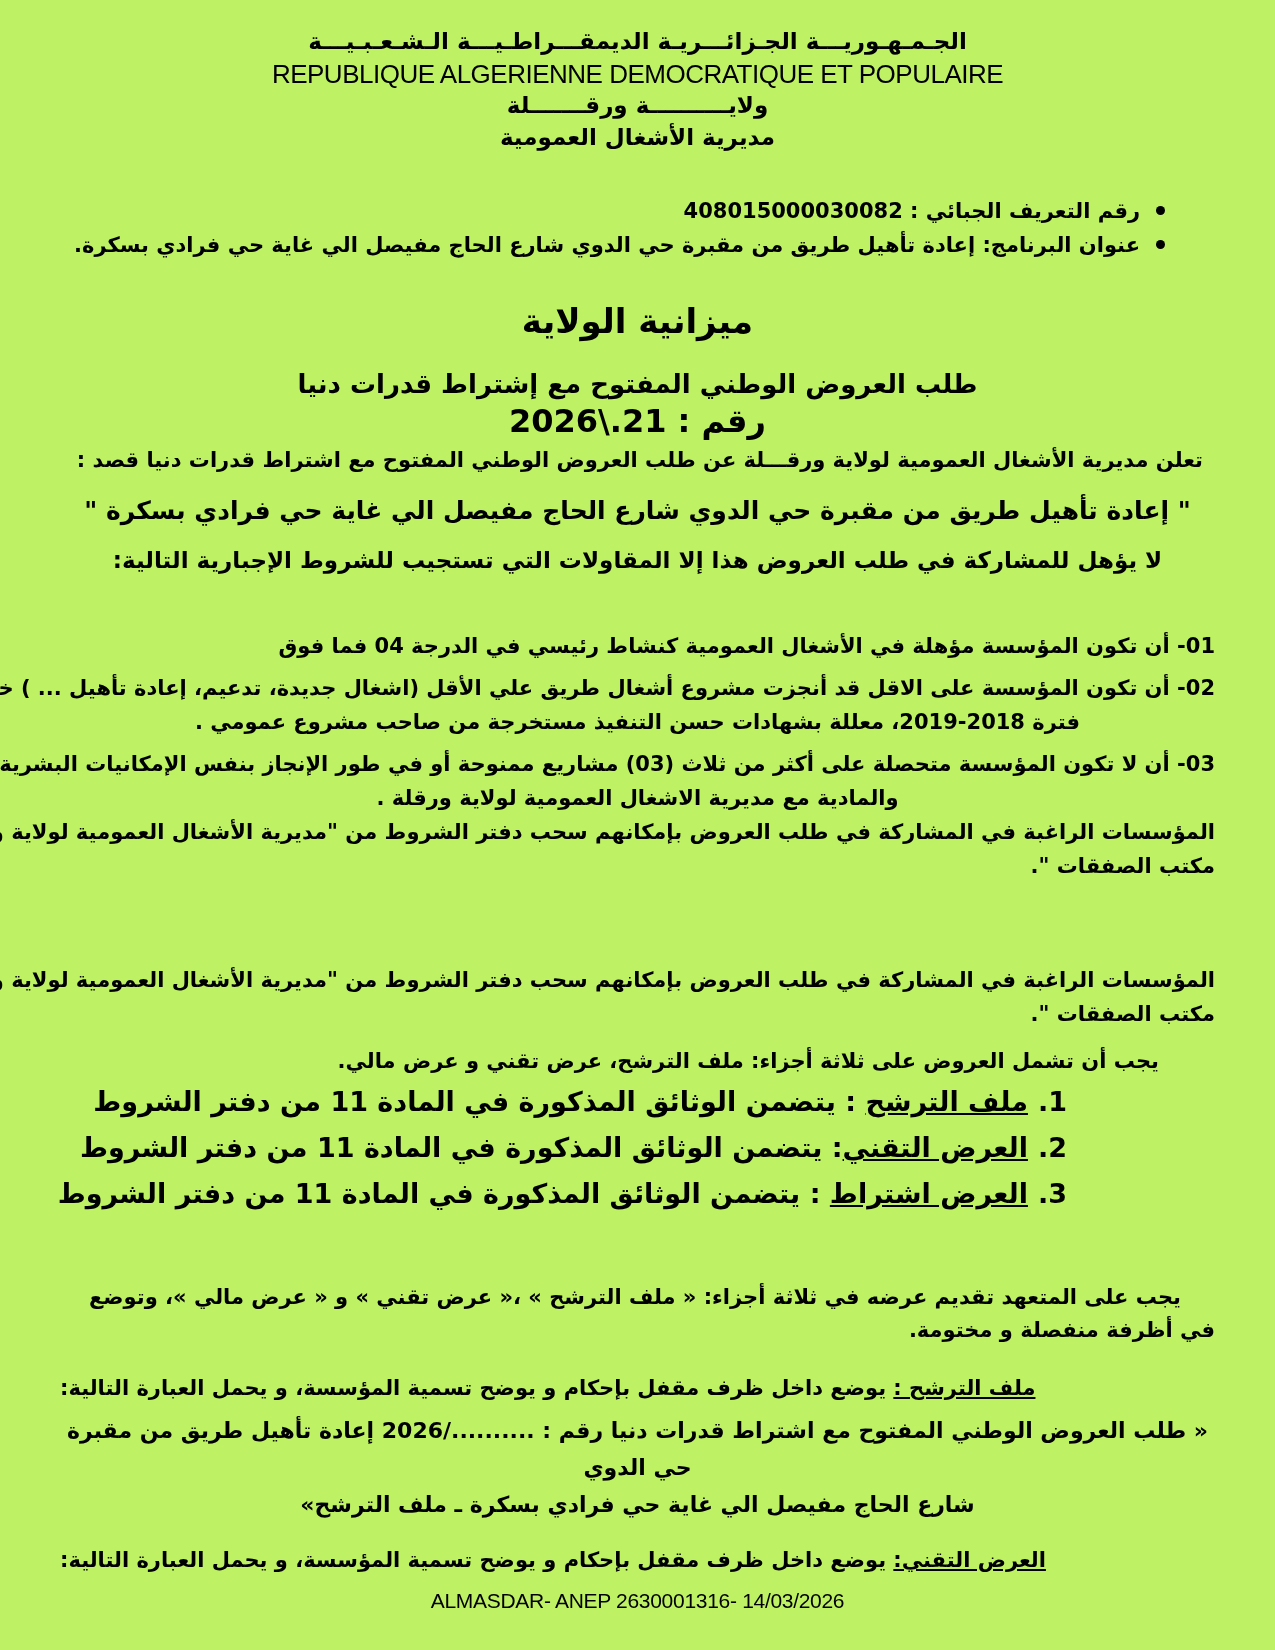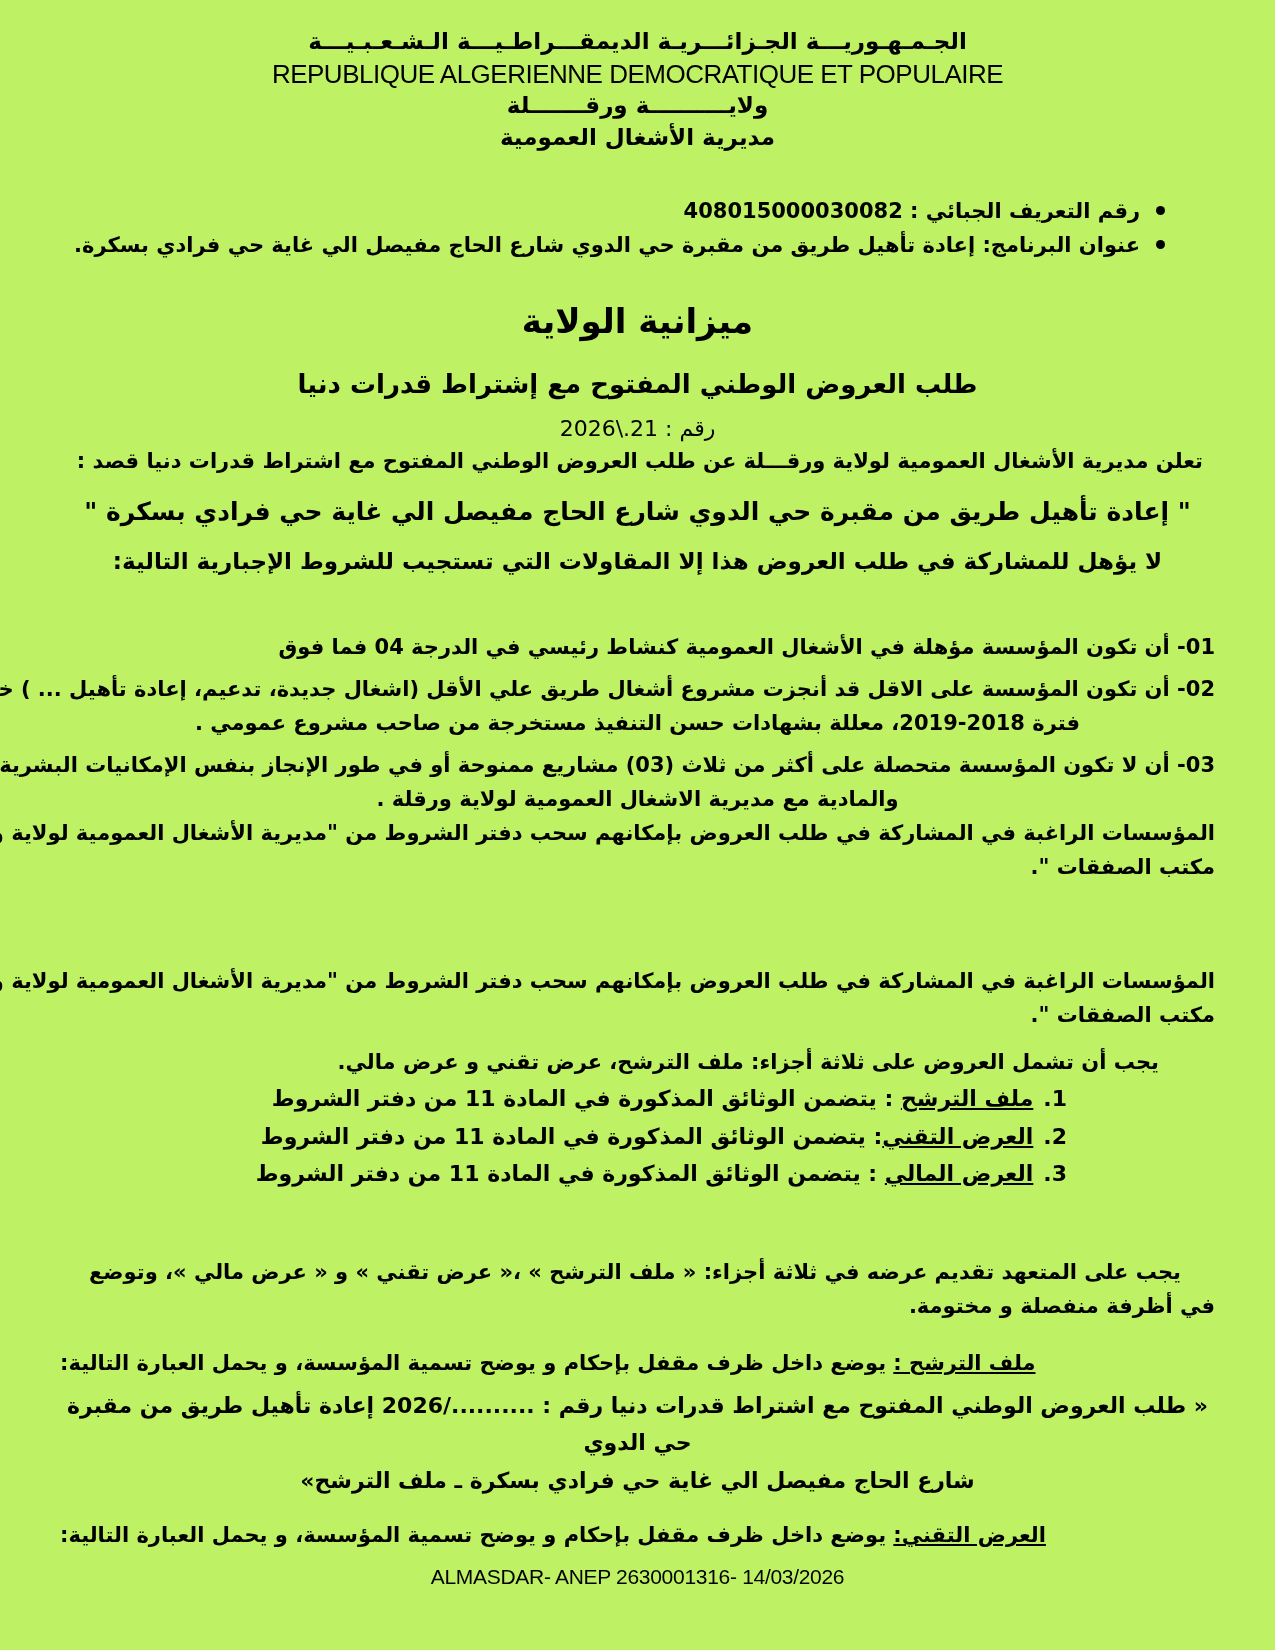--- a/index.html
+++ b/index.html
@@ -18,35 +18,35 @@
   .hdr { text-align:center; }
   .h-ar { font-size:23px; font-weight:bold; line-height:1.38; }
   .h-fr { font-size:26px; font-weight:normal; font-family:"Liberation Sans", sans-serif; line-height:1.25; letter-spacing:-0.5px; }
 
   .bullets { margin-top:40px; padding-right:50px; }
   .bullet-item { font-size:21px; font-weight:bold; line-height:1.65; white-space:nowrap; }
   .dot { width:9px; height:9px; background:#000; border-radius:50%; display:inline-block; margin-left:16px; vertical-align:3px; }
 
   .budget  { margin-top:38px; font-size:34px; text-align:center; font-weight:bold; }
   .ttitle  { margin-top:28px; font-size:26px; text-align:center; font-weight:bold; }
-  .tnum    { margin-top:17px;  font-size:22px; text-align:center; font-weight:normal; }
+  .tnum    { margin-top:3px;  font-size:32px; text-align:center; font-weight:bold; }
   .announce{ margin-top:8px;  font-size:21px; font-weight:bold; text-align:right; text-indent:12px; white-space:nowrap; }
   .pquote  { margin-top:24px; font-size:25px; font-weight:bold; text-align:center; }
   .elig    { margin-top:22px; font-size:23px; font-weight:bold; text-align:center; }
 
   .conds { margin-top:56px; font-size:21px; }
   .cond-main { white-space:nowrap; line-height:1.62; text-align:right;margin-top:8px; }
   .cond-cont { text-align:center; line-height:1.62; }
 
   .wd { font-size:21px; line-height:1.62; text-align:right; }
   .wd .ln { display:block; white-space:nowrap; }
   .wd-2 { margin-top:80px; }
 
   .offers-intro { margin:18px 56px 0 0; font-size:21px; text-align:right; white-space:nowrap; }
-  .parts { margin:6px 148px 0 0; font-size:22px; }
+  .parts { margin:6px 148px 0 0; font-size:27px; }
   .part { line-height:1.7; white-space:nowrap; text-align:right; }
   .part-num { margin-left:10px; }
   .u { text-decoration:underline; }
 
   .submission { margin-top:64px; font-size:21px; line-height:1.6; text-align:right; text-indent:34px; }
   .lead-para  { margin-top:24px; font-size:21px; line-height:1.6; text-align:left; }
   .env-quote  { margin-top:6px; font-size:22px; line-height:1.7; text-align:center; }
   .env-quote .ln { display:block; }
   .tech { margin-top:20px; }
   .footer { margin-top:12px; text-align:center; font-size:21px; font-weight:normal; font-family:"Liberation Sans", sans-serif; letter-spacing:-0.3px; }
@@ -108,21 +108,21 @@
   <p class="offers-intro">يجب أن تشمل العروض على ثلاثة أجزاء: ملف الترشح، عرض تقني و عرض مالي.</p>
 
   <div class="parts">
     <div class="part">
       <span class="part-num">1.</span><span class="u">ملف الترشح</span><span> : يتضمن الوثائق المذكورة في المادة 11 من دفتر الشروط</span>
     </div>
     <div class="part">
       <span class="part-num">2.</span><span class="u">العرض التقني</span><span>: يتضمن الوثائق المذكورة في المادة 11 من دفتر الشروط</span>
     </div>
     <div class="part">
-      <span class="part-num">3.</span><span class="u">العرض المالي</span><span> : يتضمن الوثائق المذكورة في المادة 11 من دفتر الشروط</span>
+      <span class="part-num">3.</span><span class="u">العرض اشتراط</span><span> : يتضمن الوثائق المذكورة في المادة 11 من دفتر الشروط</span>
     </div>
   </div>
 
   <p class="submission">يجب على المتعهد تقديم عرضه في ثلاثة أجزاء: « ملف الترشح » ،« عرض تقني » و « عرض مالي »،  وتوضع في أظرفة منفصلة و مختومة.</p>
 
   <p class="lead-para">
     <span class="u">ملف الترشح :</span><span> يوضع داخل ظرف مقفل بإحكام و يوضح تسمية المؤسسة، و يحمل العبارة التالية:</span>
   </p>
 
   <p class="env-quote">

